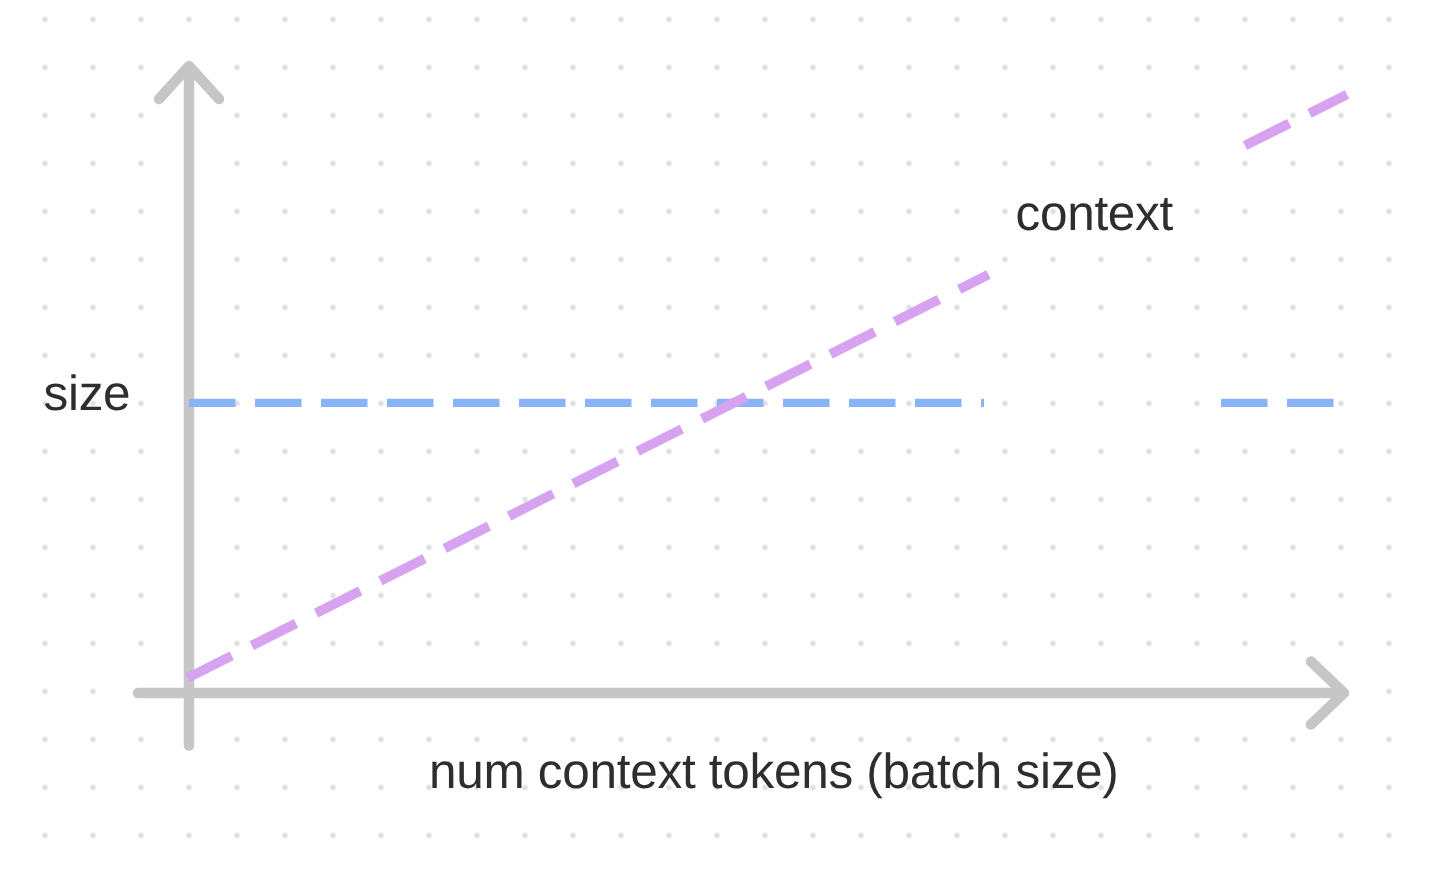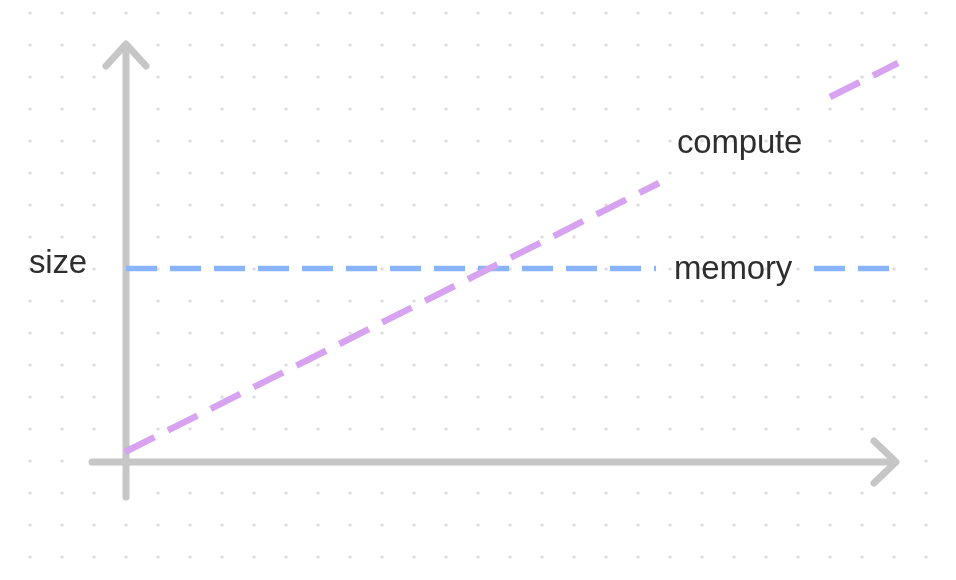--- a/index.html
+++ b/index.html
@@ -61,18 +61,18 @@
     </g>
 
     <g fill="none" stroke-width="6.5" stroke-dasharray="33 15">
       <line x1="125" y1="452" x2="659" y2="183" stroke="#d7a3f1"></line>
       <line x1="830" y1="97" x2="898" y2="63" stroke="#d7a3f1"></line>
     </g>
   </svg>
 
   <div class="lbl lbl-time">size</div>
 
-  <div class="lbl lbl-compute">compute</div>
+  <div class="lbl lbl-compute">context</div>
 
-  <div class="lbl lbl-memory">memory</div>
 
+  <div class="lbl lbl-xaxis">num context tokens (batch size)</div>
 
 </div>
 
 </body></html>

